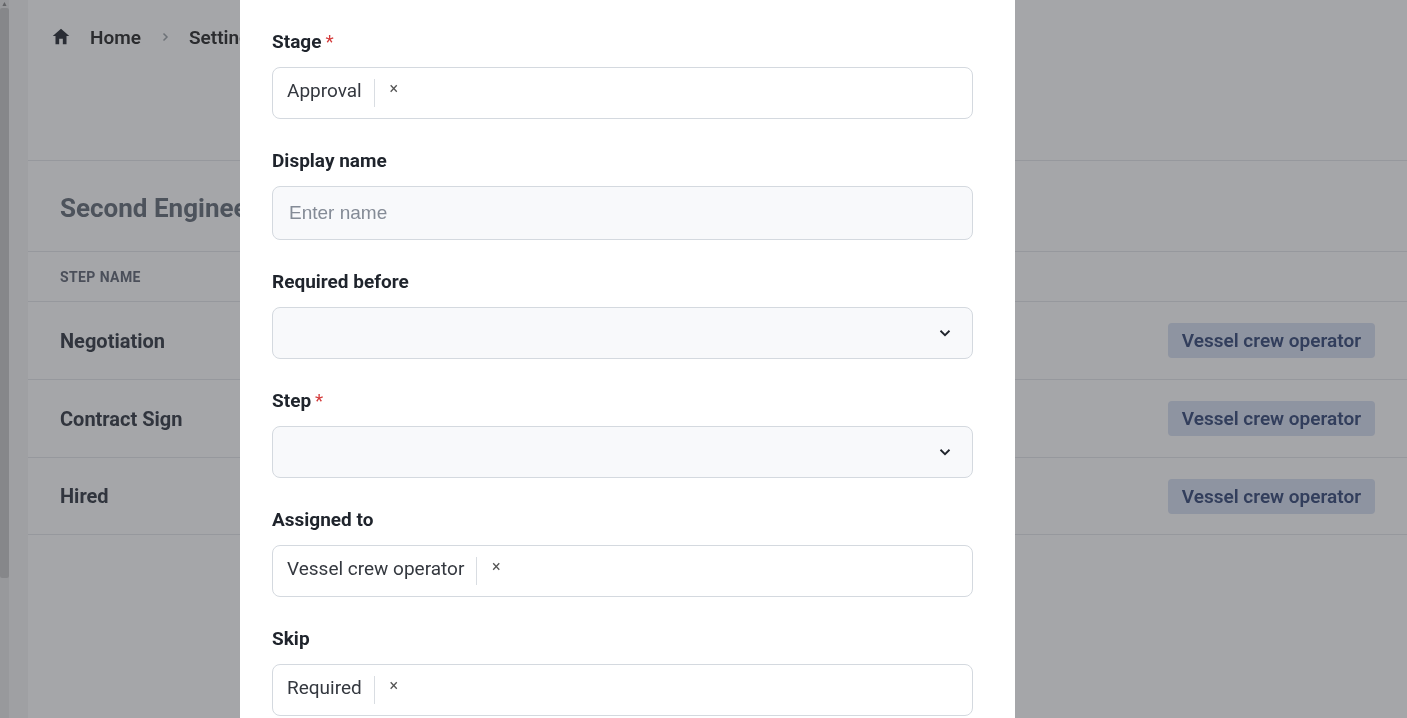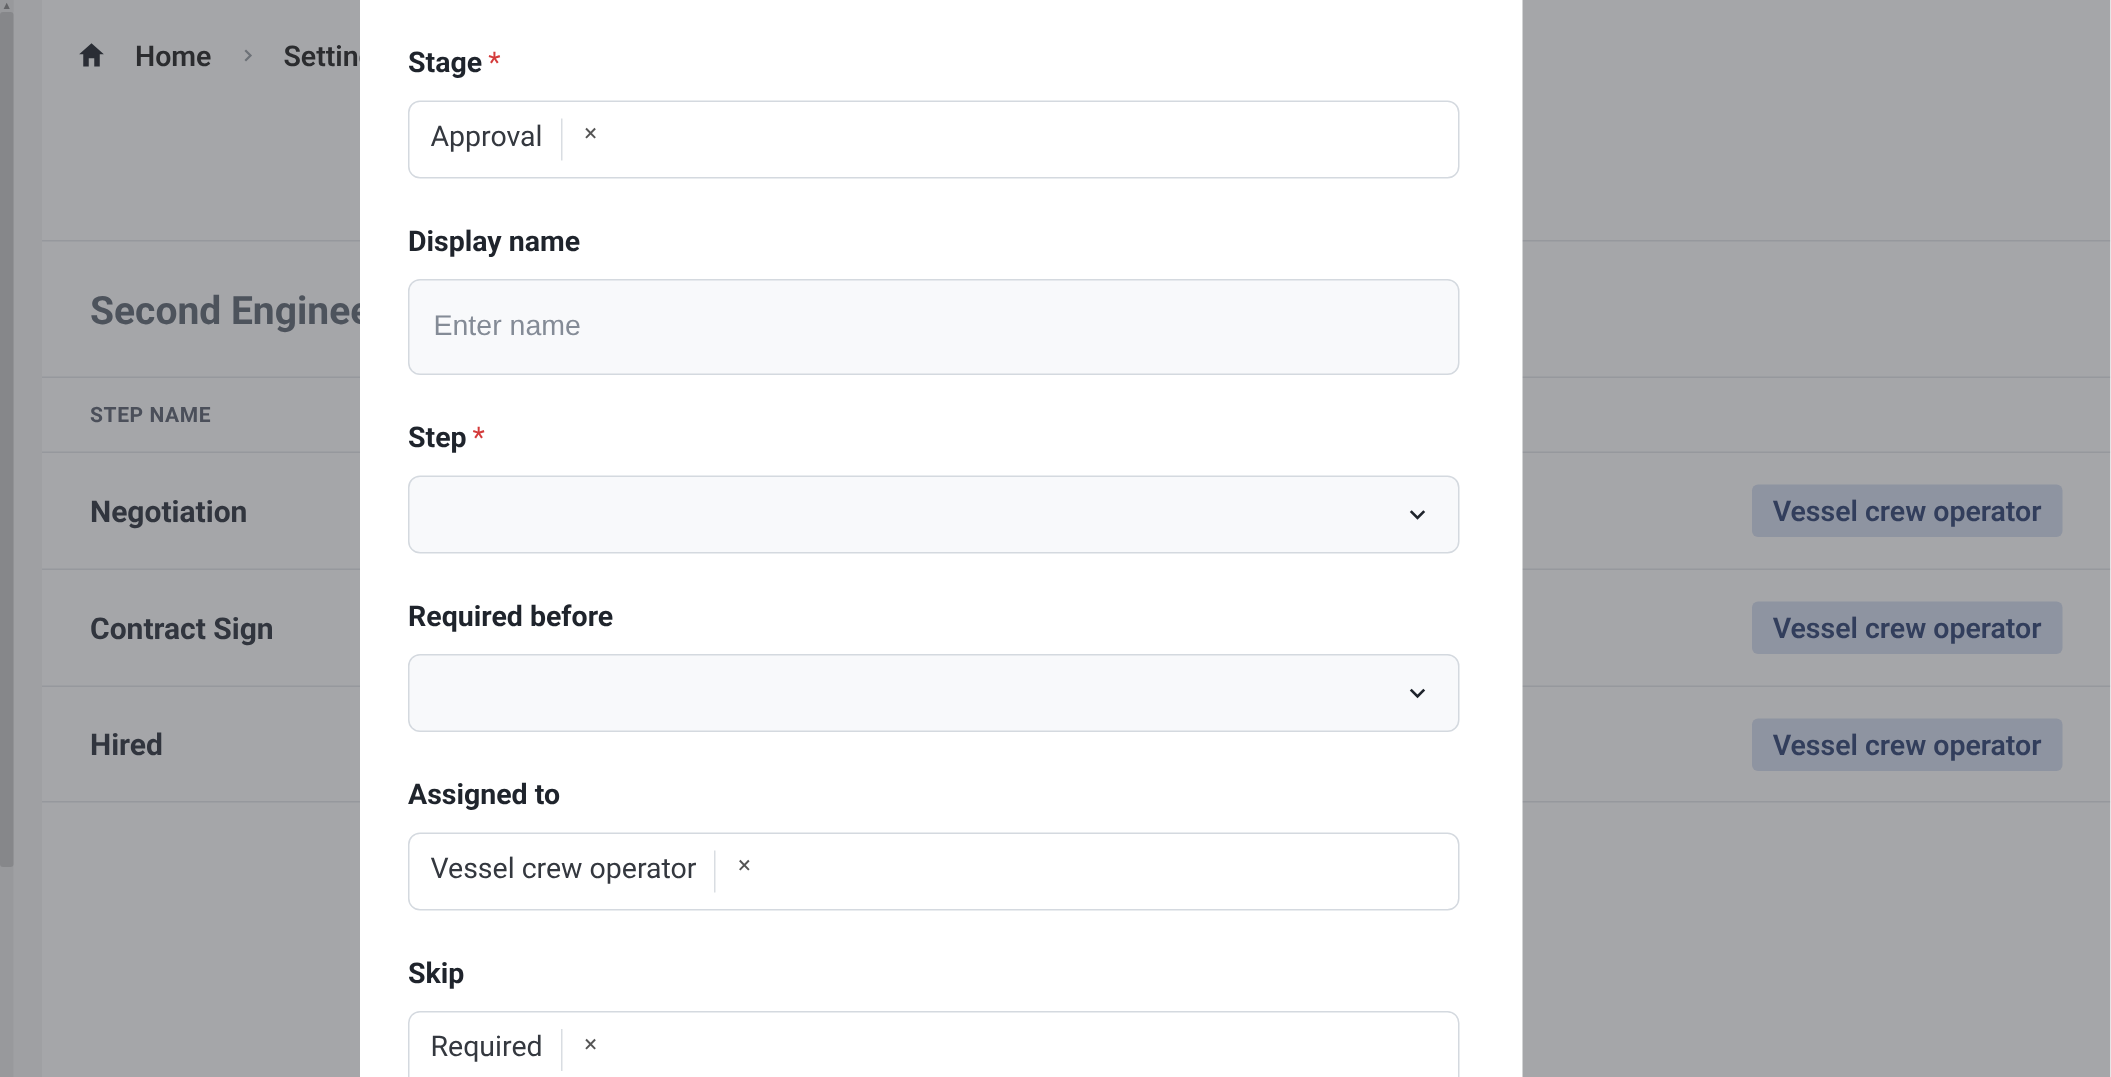--- a/index.html
+++ b/index.html
@@ -104,21 +104,21 @@
   }
   .chip-x {
     font-size: 16px; color: #555; cursor: pointer;
     width: 14px; text-align: center;
   }
   .chevron {
     position: absolute; right: 18px; top: 50%; transform: translateY(-50%);
     width: 18px; height: 18px;
   }
   .text-input {
-    width: 100%; height: 64px;
+    width: 100%; height: 54px;
     border: 1px solid #d4d9df; border-radius: 8px;
     background: #f8f9fb;
     padding: 0 16px; font-size: 19px; color: #333;
   }
   .text-input::placeholder { color: #848b96; }
 
   svg { display: block; }
 </style>
 </head>
 <body>
@@ -187,44 +187,44 @@
       </span>
     </div>
   </div>
 
   <div class="form-group">
     <label class="form-label">Display name</label>
     <input type="text" class="text-input" placeholder="Enter name" style="">
   </div>
 
   <div class="form-group">
+    <label class="form-label">Required before</label>
+    <div class="select-box muted">
+      <span class="chevron">
+        <svg viewBox="0 0 24 24" fill="none" stroke="#1f242c" stroke-width="2.4">
+            <polyline points="6 9 12 15 18 9"></polyline>
+          </svg>
+      </span>
+    </div>
+  </div>
+
+  <div class="form-group">
     <label class="form-label">
       <span>Step</span><span class="required-star">*</span>
     </label>
     <div class="select-box muted">
       <span class="chevron">
         <svg viewBox="0 0 24 24" fill="none" stroke="#1f242c" stroke-width="2.4">
             <polyline points="6 9 12 15 18 9"></polyline>
           </svg>
       </span>
     </div>
   </div>
 
   <div class="form-group">
-    <label class="form-label">Required before</label>
-    <div class="select-box muted">
-      <span class="chevron">
-        <svg viewBox="0 0 24 24" fill="none" stroke="#1f242c" stroke-width="2.4">
-            <polyline points="6 9 12 15 18 9"></polyline>
-          </svg>
-      </span>
-    </div>
-  </div>
-
-  <div class="form-group">
     <label class="form-label">Assigned to</label>
     <div class="select-box">
       <span class="chip">
         <span>Vessel crew operator</span>
         <span class="chip-sep"></span>
         <span class="chip-x">×</span>
       </span>
     </div>
   </div>
 

